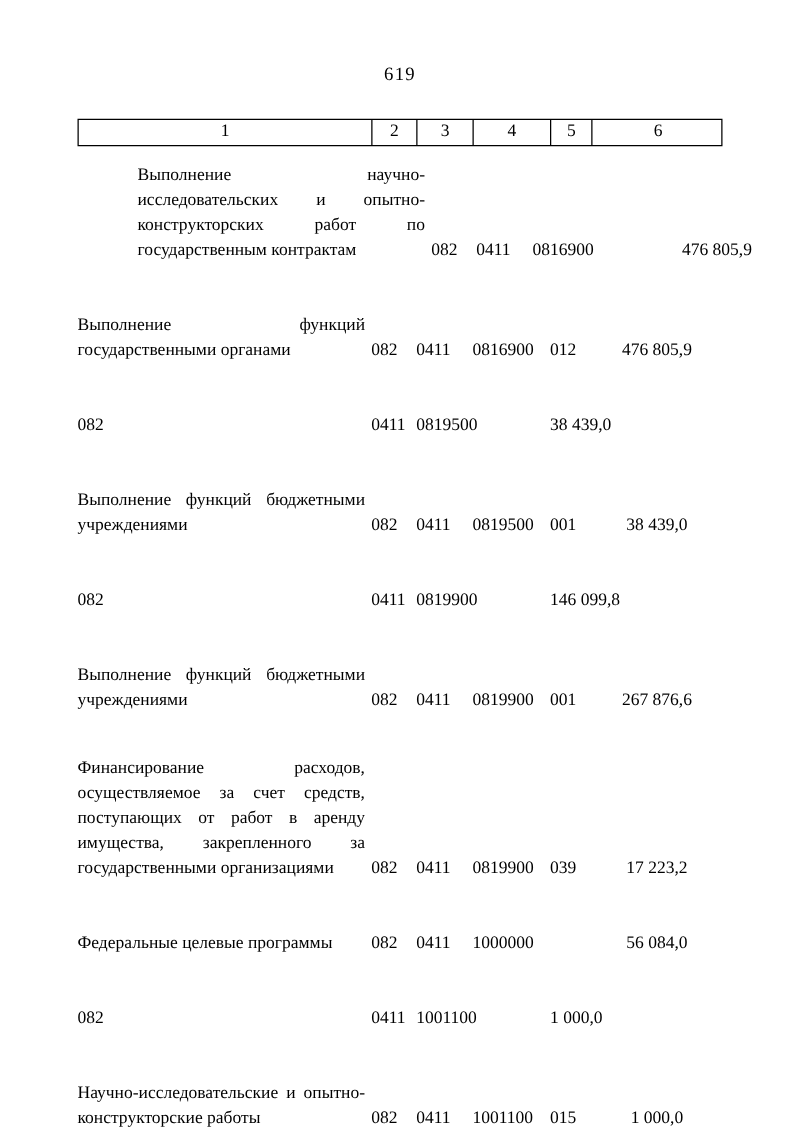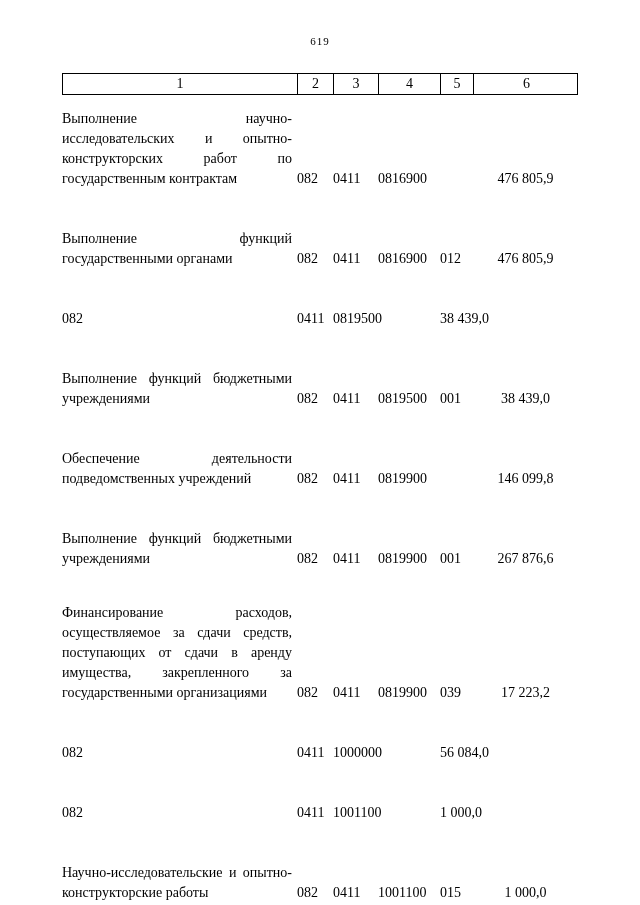--- a/index.html
+++ b/index.html
@@ -10,22 +10,22 @@
   body {
     width: 640px;
     height: 905px;
     overflow: hidden;
     font-family: "Liberation Serif", "DejaVu Serif", serif;
     color: #000000;
     position: relative;
   }
   .page-number {
     text-align: center;
-    padding-top: 35px;
-    font-size: 11px;
+    padding-top: 52px;
+    font-size: 15px;
     letter-spacing: 1px;
   }
   .doc-table {
     margin-left: 62px;
     margin-top: 26px;
     width: 516px;
   }
   .header-row {
     display: grid;
     grid-template-columns: 235px 36px 45px 62px 33px 105px;
@@ -41,21 +41,21 @@
   }
   .header-cell:last-child {
     border-right: none;
   }
   .row {
     display: grid;
     grid-template-columns: 235px 36px 45px 62px 33px 105px;
     align-items: end;
     margin-top: 40px;
   }
-  .row.first { margin-top: 14px; }
+  .row.first { margin-top: 14px; margin-left: 48px; }
   .row.big-gap { margin-top: 34px; }
   .cell {
     font-size: 14px;
     line-height: 20px;
   }
   .cell.name {
     text-align: justify;
     padding-right: 5px;
   }
   .cell.code {
@@ -111,47 +111,47 @@
   <div class="row">
     <div class="cell name">Выполнение функций бюджетными учреждениями</div>
     <div class="cell code">082</div>
     <div class="cell code">0411</div>
     <div class="cell code">0819500</div>
     <div class="cell code">001</div>
     <div class="cell amount">38 439,0</div>
   </div>
 
   <div class="row">
-    <div class="cell name">Обеспечение деятельности подведомственных учреждений</div>
     <div class="cell code">082</div>
     <div class="cell code">0411</div>
     <div class="cell code">0819900</div>
     <div class="cell code"></div>
     <div class="cell amount">146 099,8</div>
   </div>
 
   <div class="row">
     <div class="cell name">Выполнение функций бюджетными учреждениями</div>
     <div class="cell code">082</div>
     <div class="cell code">0411</div>
     <div class="cell code">0819900</div>
     <div class="cell code">001</div>
     <div class="cell amount">267 876,6</div>
   </div>
 
   <div class="row big-gap">
-    <div class="cell name">Финансирование расходов, осуществляемое за сдачи средств, поступающих от сдачи в аренду имущества, закрепленного за государственными организациями</div>
+    <div class="cell name">Финансирование расходов, осуществляемое за счет средств, поступающих от работ в аренду имущества, закрепленного за государственными организациями</div>
     <div class="cell code">082</div>
     <div class="cell code">0411</div>
     <div class="cell code">0819900</div>
     <div class="cell code">039</div>
     <div class="cell amount">17 223,2</div>
   </div>
 
   <div class="row">
+    <div class="cell name">Федеральные целевые программы</div>
     <div class="cell code">082</div>
     <div class="cell code">0411</div>
     <div class="cell code">1000000</div>
     <div class="cell code"></div>
     <div class="cell amount">56 084,0</div>
   </div>
 
   <div class="row">
     <div class="cell code">082</div>
     <div class="cell code">0411</div>

